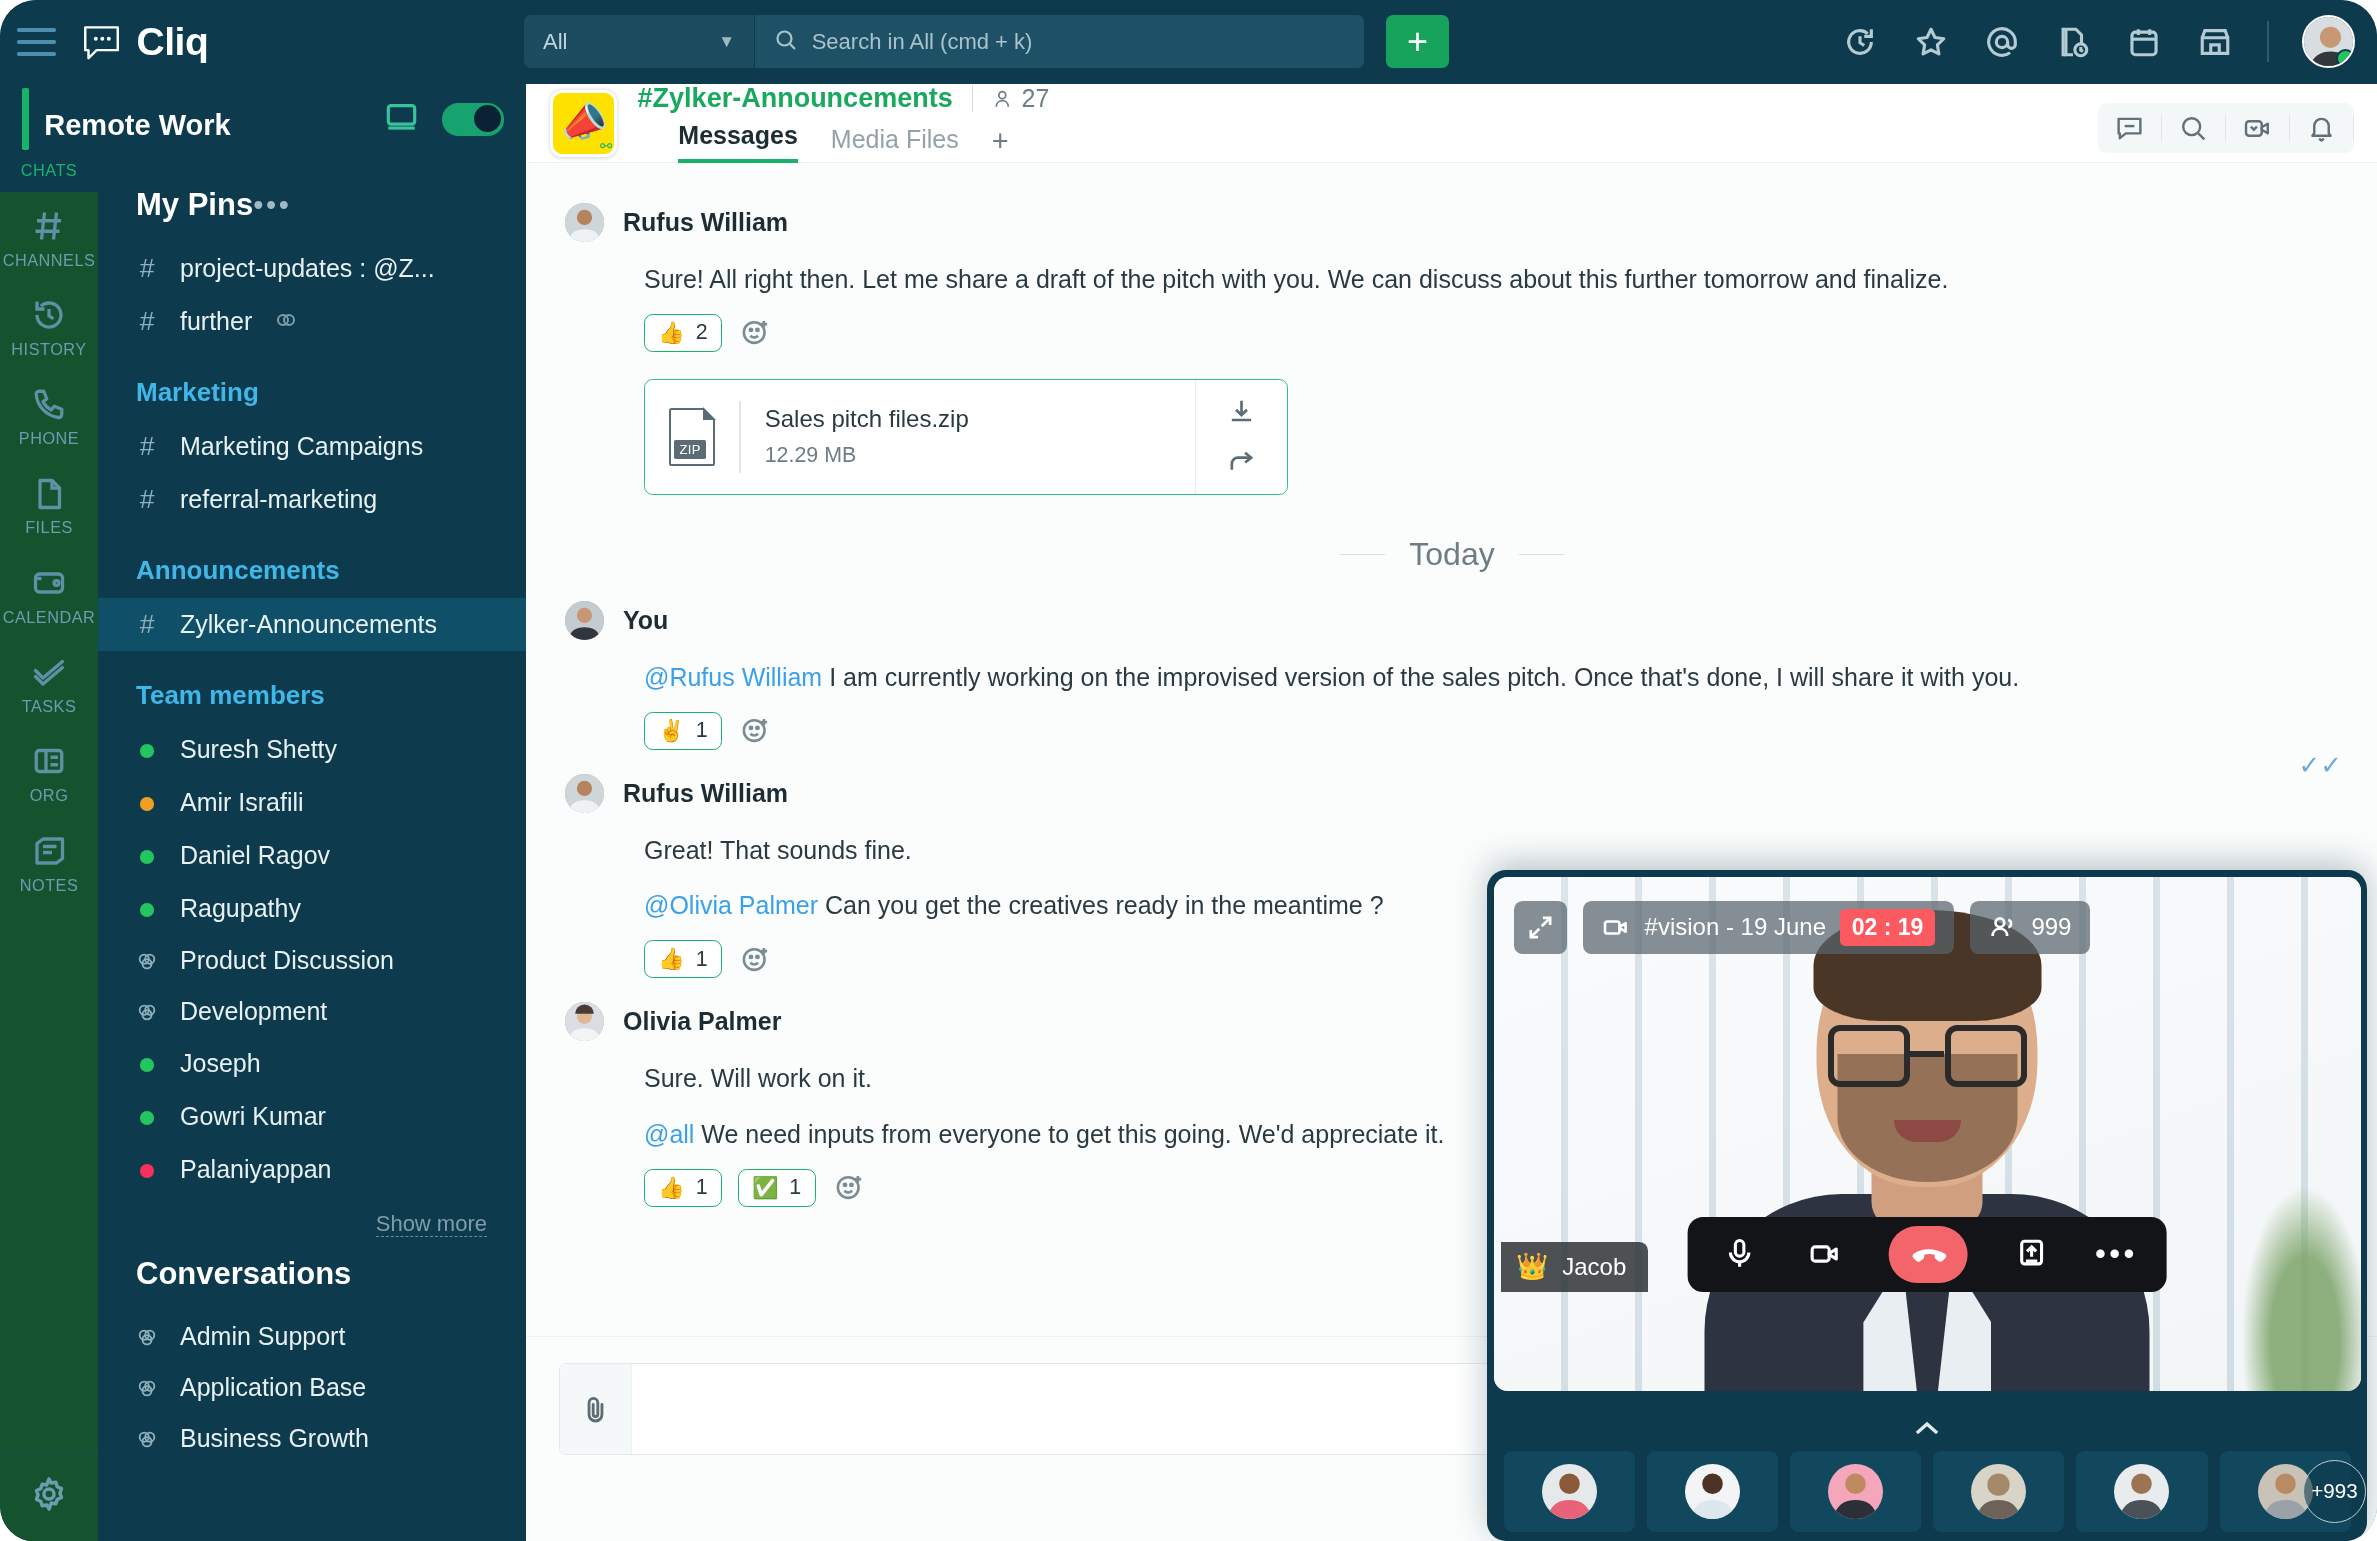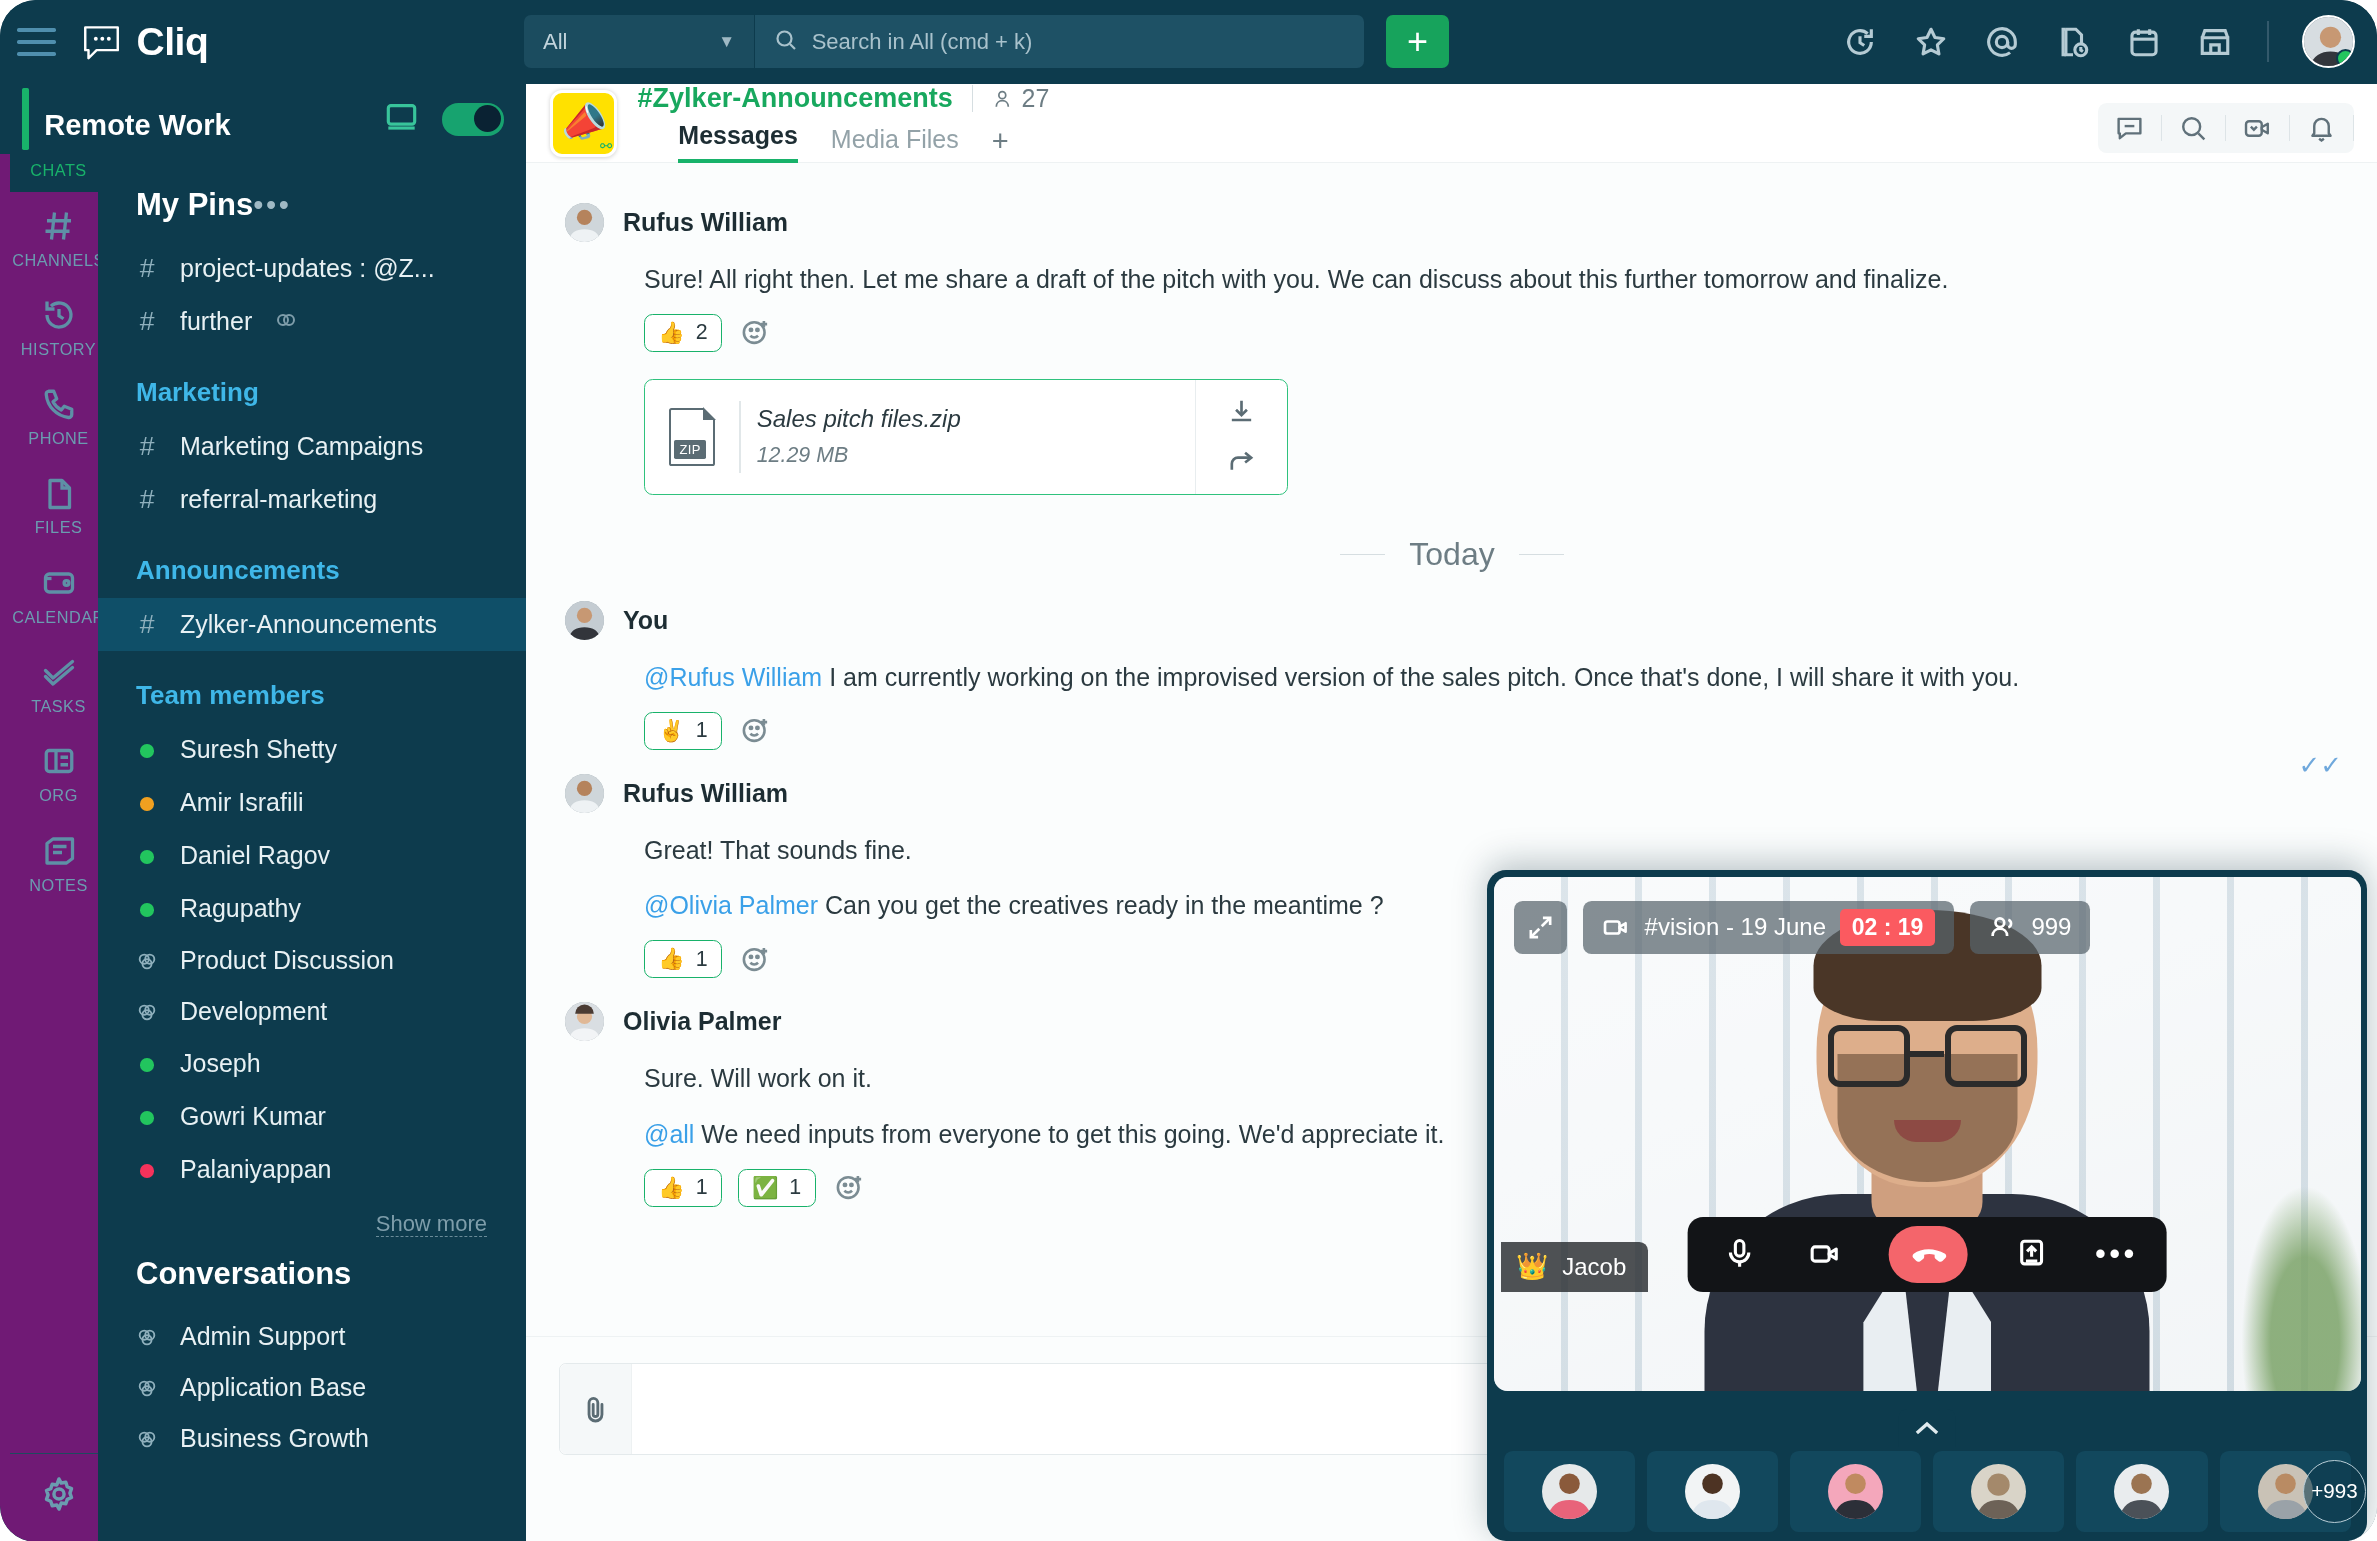--- a/index.html
+++ b/index.html
@@ -52,21 +52,21 @@
   .ticon svg { width: 34px; height: 34px; stroke:#b5cbd4; fill:none; stroke-width:2.2; }
   .tdivider { width:1.7px; height:41px; background:#33596b; }
   .avatar-top { width: 53px; height: 53px; border-radius:50%; border:2.6px solid #fff;
      position:relative; overflow:hidden; background:#6e7a84; }
   .avatar-top .dot { position:absolute; right:-1.7px; bottom:-1.7px; width:19px; height:19px;
      border-radius:50%; background:#23c55e; border:2.6px solid #0d3b4d; }
 
   
   .rail {
     position:absolute; left:0; top:84px; width:117px; height:1458px;
-    background:#701a75; display:flex; flex-direction:column; align-items:center;
+    background:#14532d; display:flex; flex-direction:column; 
     padding-top: 19px; border-bottom-left-radius: 36px;
   }
   .railitem { width:98px; padding:15.4px 0 12px; display:flex; flex-direction:column;
      align-items:center; gap:6.9px; cursor:pointer; }
   .railitem svg { width:36px; height:36px; stroke:#5e90a6; fill:none; stroke-width:2.2; }
   .railitem .lbl { color:#6b9cb0; font-size:16.3px; letter-spacing:0.5px; }
   .railitem.active { background:#0d3b4d; }
   .railitem.active svg { stroke:#18b26a; }
   .railitem.active .lbl { color:#18b26a; }
   .railbottom { margin-top:auto; width:98px; border-top:0.9px solid #1d4b5e; padding:20.6px 0 26px;
@@ -158,21 +158,21 @@
     margin: 27px 0 0 79px; width: 644px; height: 116px; border:1.7px solid #2fc27d; border-radius:8.6px;
     background:#fff; display:flex; align-items:center; overflow:hidden;
   }
   .fileicon { width:94px; display:flex; align-items:center; justify-content:center; }
   .fileicon .doc { width:46px; height:58px; border:2.6px solid #5b6c74; border-radius:2.6px; position:relative; }
   .fileicon .doc:after { content:""; position:absolute; right:-2.6px; top:-2.6px; border-width:0 13.7px 13.7px 0;
      border-style:solid; border-color:#fff #fff #5b6c74 #5b6c74; }
   .fileicon .zip { position:absolute; left:3.4px; bottom:5.1px; background:#5b6c74; color:#fff;
      font-size:13px; padding:1.7px 5.1px; border-radius:1.7px; letter-spacing:0.4px; }
   .filevdiv { width:1.7px; height:72px; background:#e1e7e9; }
-  .filemeta { padding-left:16px; flex:1;font-style:italic; }
+  .filemeta { padding-left:24px; flex:1; }
   .filename { font-size:24px; color:#2b3a40; }
   .filesize { font-size:21.4px; color:#6d7d84; margin-top:10.3px; }
   .fileactions { width:92px; border-left:1.7px solid #e8edef; height:116px;
      display:flex; flex-direction:column; align-items:center; justify-content:center; gap:22px; }
   .fileactions svg { width:29px; height:29px; stroke:#5b6c74; fill:none; stroke-width:2.2; cursor:pointer; }
 
   .daydiv { display:flex; align-items:center; justify-content:center; gap:24px; margin: 36px 0 8.6px; }
   .daydiv .ln { width:45px; height:1.7px; background:#d6dee1; }
   .daydiv .dt { color:#6d7d84; font-size:32px; }
 

